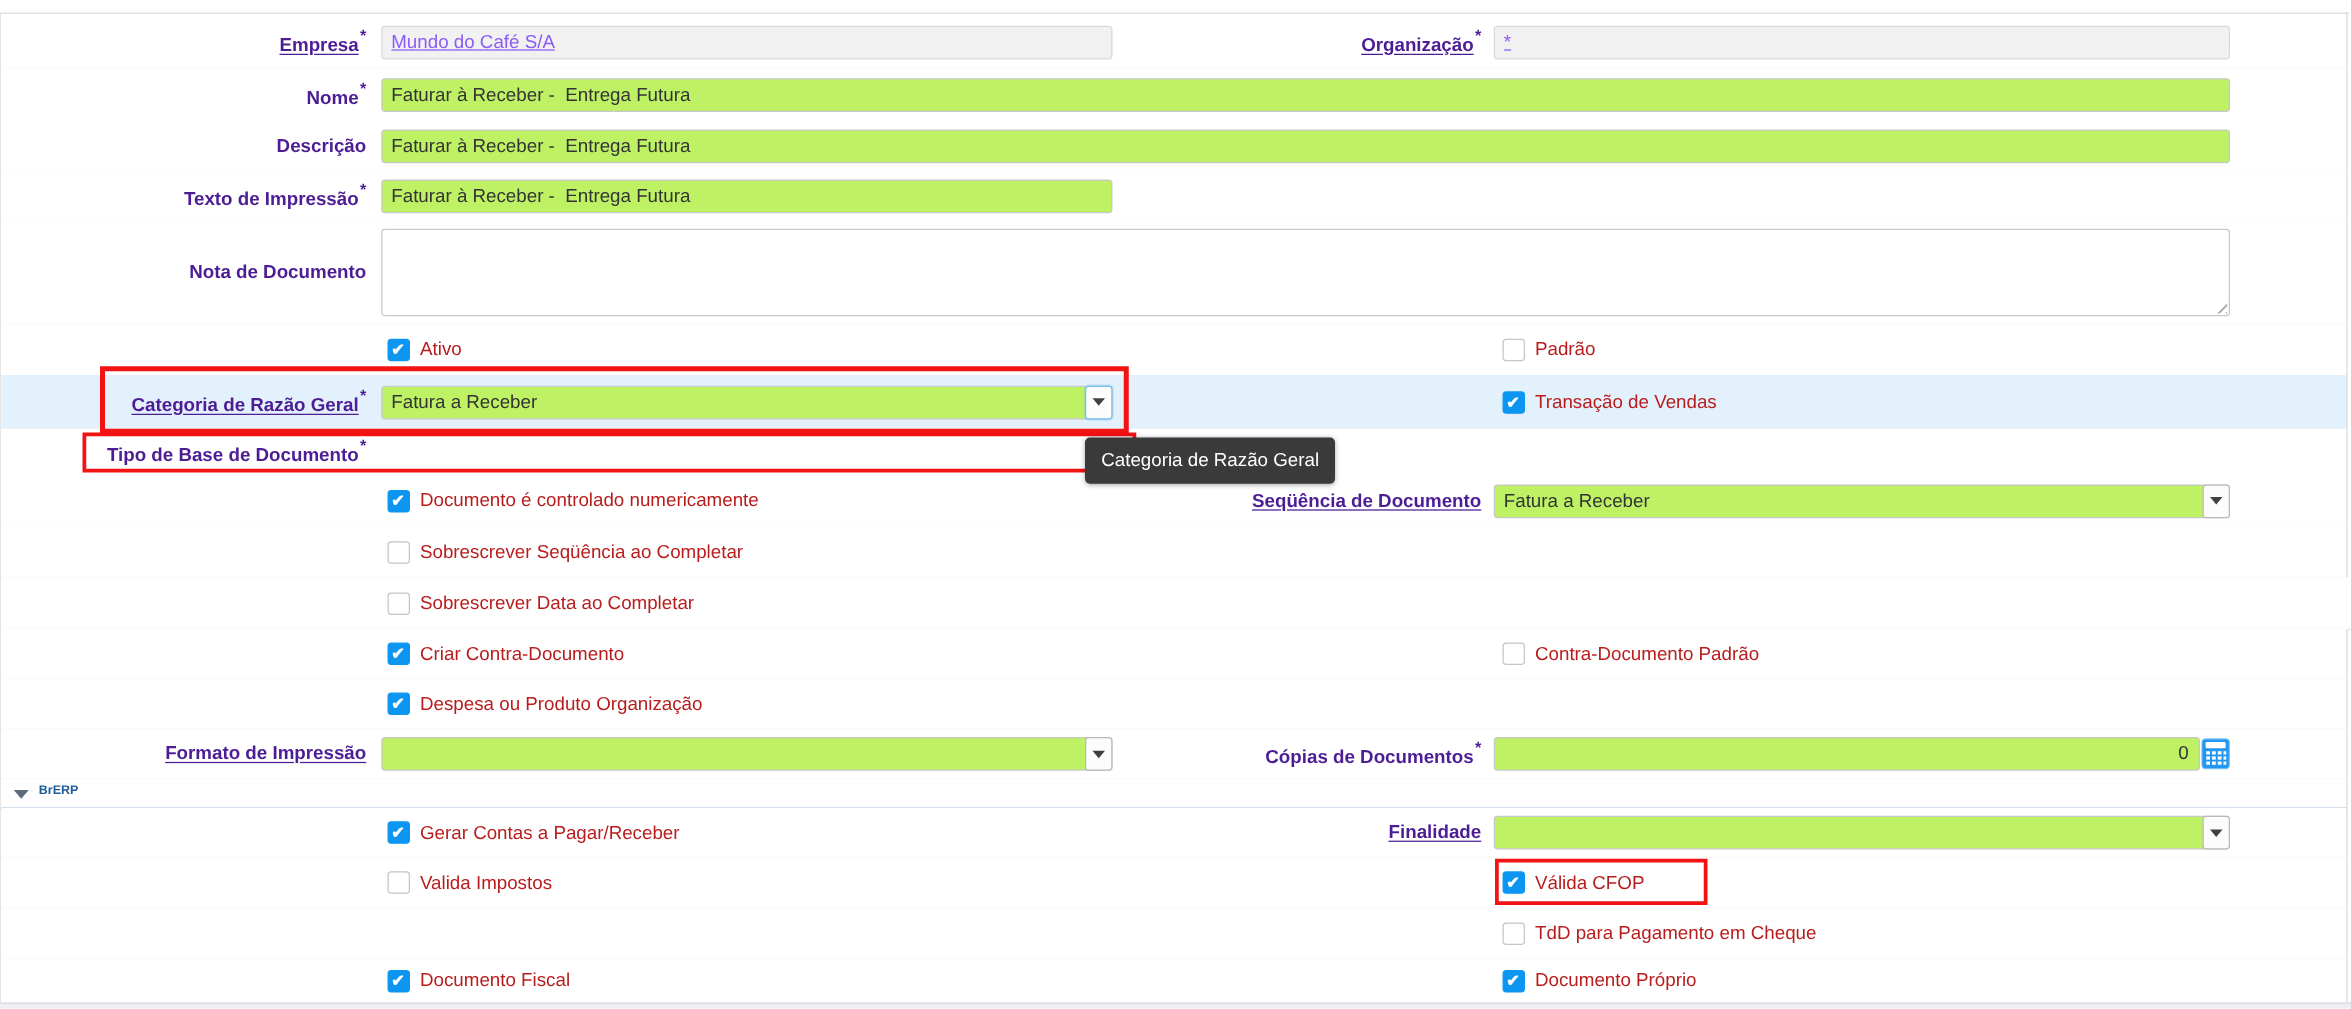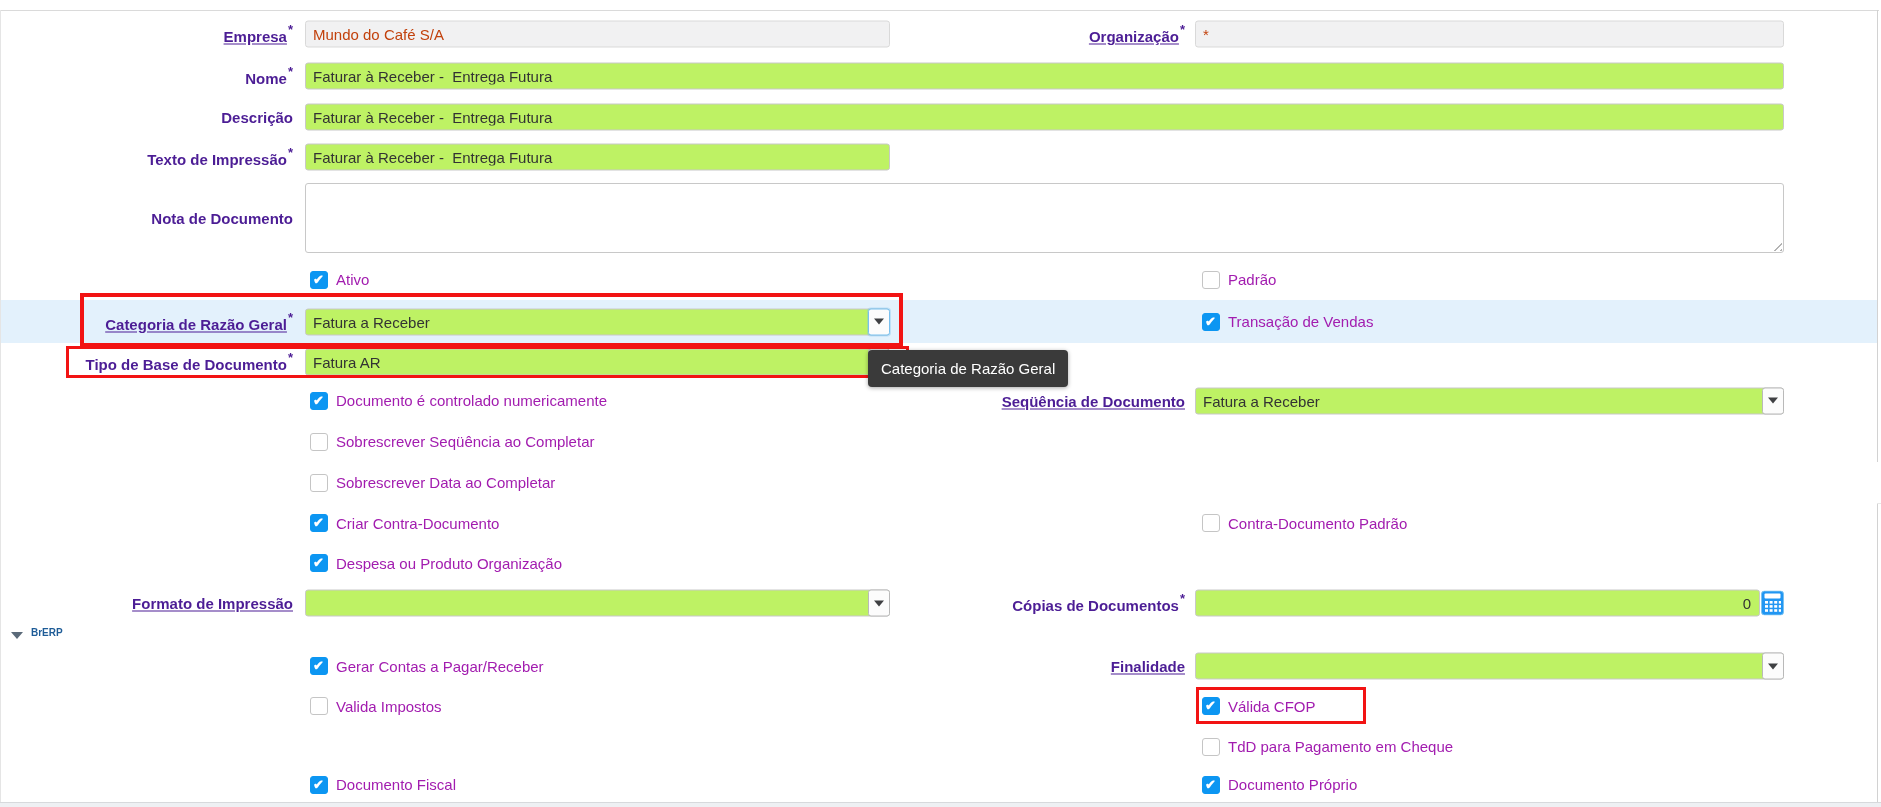--- a/index.html
+++ b/index.html
@@ -20,40 +20,40 @@
   .lbl-r{left:896px;width:288px;text-align:right;}
   .u{text-decoration:underline;text-underline-offset:2px;}
   sup.req{font-size:13px;font-weight:bold;position:relative;top:-2px;margin-left:1px;}
 
   .fld{position:absolute;top:50%;transform:translateY(-50%);height:27px;}
   .fld-l{left:304px;width:585px;}
   .fld-r{left:1194px;width:589px;}
   .fld-full{left:304px;width:1479px;}
   .input{width:100%;height:27px;border:1px solid #c8c8c8;border-radius:3px;padding:0 7px;
          box-sizing:border-box;font:15px "Liberation Sans",sans-serif;color:#333;background:#bef264;outline:none;}
-  .readonly{background:#f1f1f2;border-color:#d9d9d9;color:#c2410c;}
+  .readonly{background:#f1f1f2;border-color:#d9d9d9;color:#8b5cf6;text-decoration:underline;}
   .combo .input{padding-right:28px;}
   .combo-btn{position:absolute;right:0;top:0;width:22px;height:27px;box-sizing:border-box;
          border:1px solid #b9b9b9;border-radius:3px;background:#fcfcfc;
          display:flex;align-items:center;justify-content:center;cursor:pointer;}
   .combo-btn.focus{border-color:#79c0ee;box-shadow:0 0 0 1px rgba(121,192,238,.35);}
   .tri{width:0;height:0;border-left:5px solid transparent;border-right:5px solid transparent;
        border-top:6px solid #3f4043;}
   .num{width:565px;text-align:right;padding-right:8px;}
   .calc-btn{position:absolute;right:0;top:1px;width:23px;height:25px;border:none;
        background:transparent;padding:0;cursor:pointer;}
 
   .cbrow{position:absolute;top:50%;transform:translateY(-50%);display:flex;align-items:center;gap:8px;}
   .cb-l{left:309px;}
   .cb-r{left:1201px;}
   .cb{width:18px;height:18px;box-sizing:border-box;border:1px solid #c5c5c5;border-radius:3px;
       background:#fff;position:relative;flex:0 0 auto;cursor:pointer;}
   .cb.checked{background:#0c96f2;border-color:#0c96f2;}
   .cb.checked::after{content:"✔";position:absolute;left:2px;top:0px;font-size:13px;color:#fff;font-weight:bold;}
-  .cblbl{font-size:15px;color:#a21caf;white-space:nowrap;}
+  .cblbl{font-size:15px;color:#b91c1c;white-space:nowrap;}
 
   textarea.note{position:absolute;left:304px;top:6px;width:1479px;height:70px;box-sizing:border-box;
       border:1px solid #c8c8c8;border-radius:3px;resize:none;background:#fff;outline:none;
       font:15px "Liberation Sans",sans-serif;}
   .resize-grip{position:absolute;left:1769px;top:62px;width:12px;height:12px;
       background:repeating-linear-gradient(-45deg,#b3b3b3 0 1.5px,transparent 1.5px 4.5px);
       clip-path:polygon(100% 0,100% 100%,0 100%);cursor:nwse-resize;}
 
   .section-row{border-bottom:2px solid #4d7fa9;}
   .collapse-tri{position:absolute;left:10px;top:9px;width:0;height:0;cursor:pointer;
@@ -123,26 +123,20 @@
         </span>
     </div>
     <div class="cbrow cb-r">
       <span class="cb checked"></span>
       <span class="cblbl">Transação de Vendas</span>
     </div>
   </div>
 
   <div class="row" style="top:343px;height:37px;">
     <div class="lbl lbl-l"><span>Tipo de Base de Documento</span><sup class="req">*</sup></div>
-    <div class="fld fld-l combo">
-      <input class="input" value="Fatura AR" style="">
-      <span class="combo-btn">
-          <i class="tri"></i>
-        </span>
-    </div>
   </div>
 
   <div class="row" style="top:380px;height:41px;">
     <div class="cbrow cb-l">
       <span class="cb checked"></span>
       <span class="cblbl">Documento é controlado numericamente</span>
     </div>
     <div class="lbl lbl-r"><span class="u">Seqüência de Documento</span></div>
     <div class="fld fld-r combo">
       <input class="input" value="Fatura a Receber" style="">

